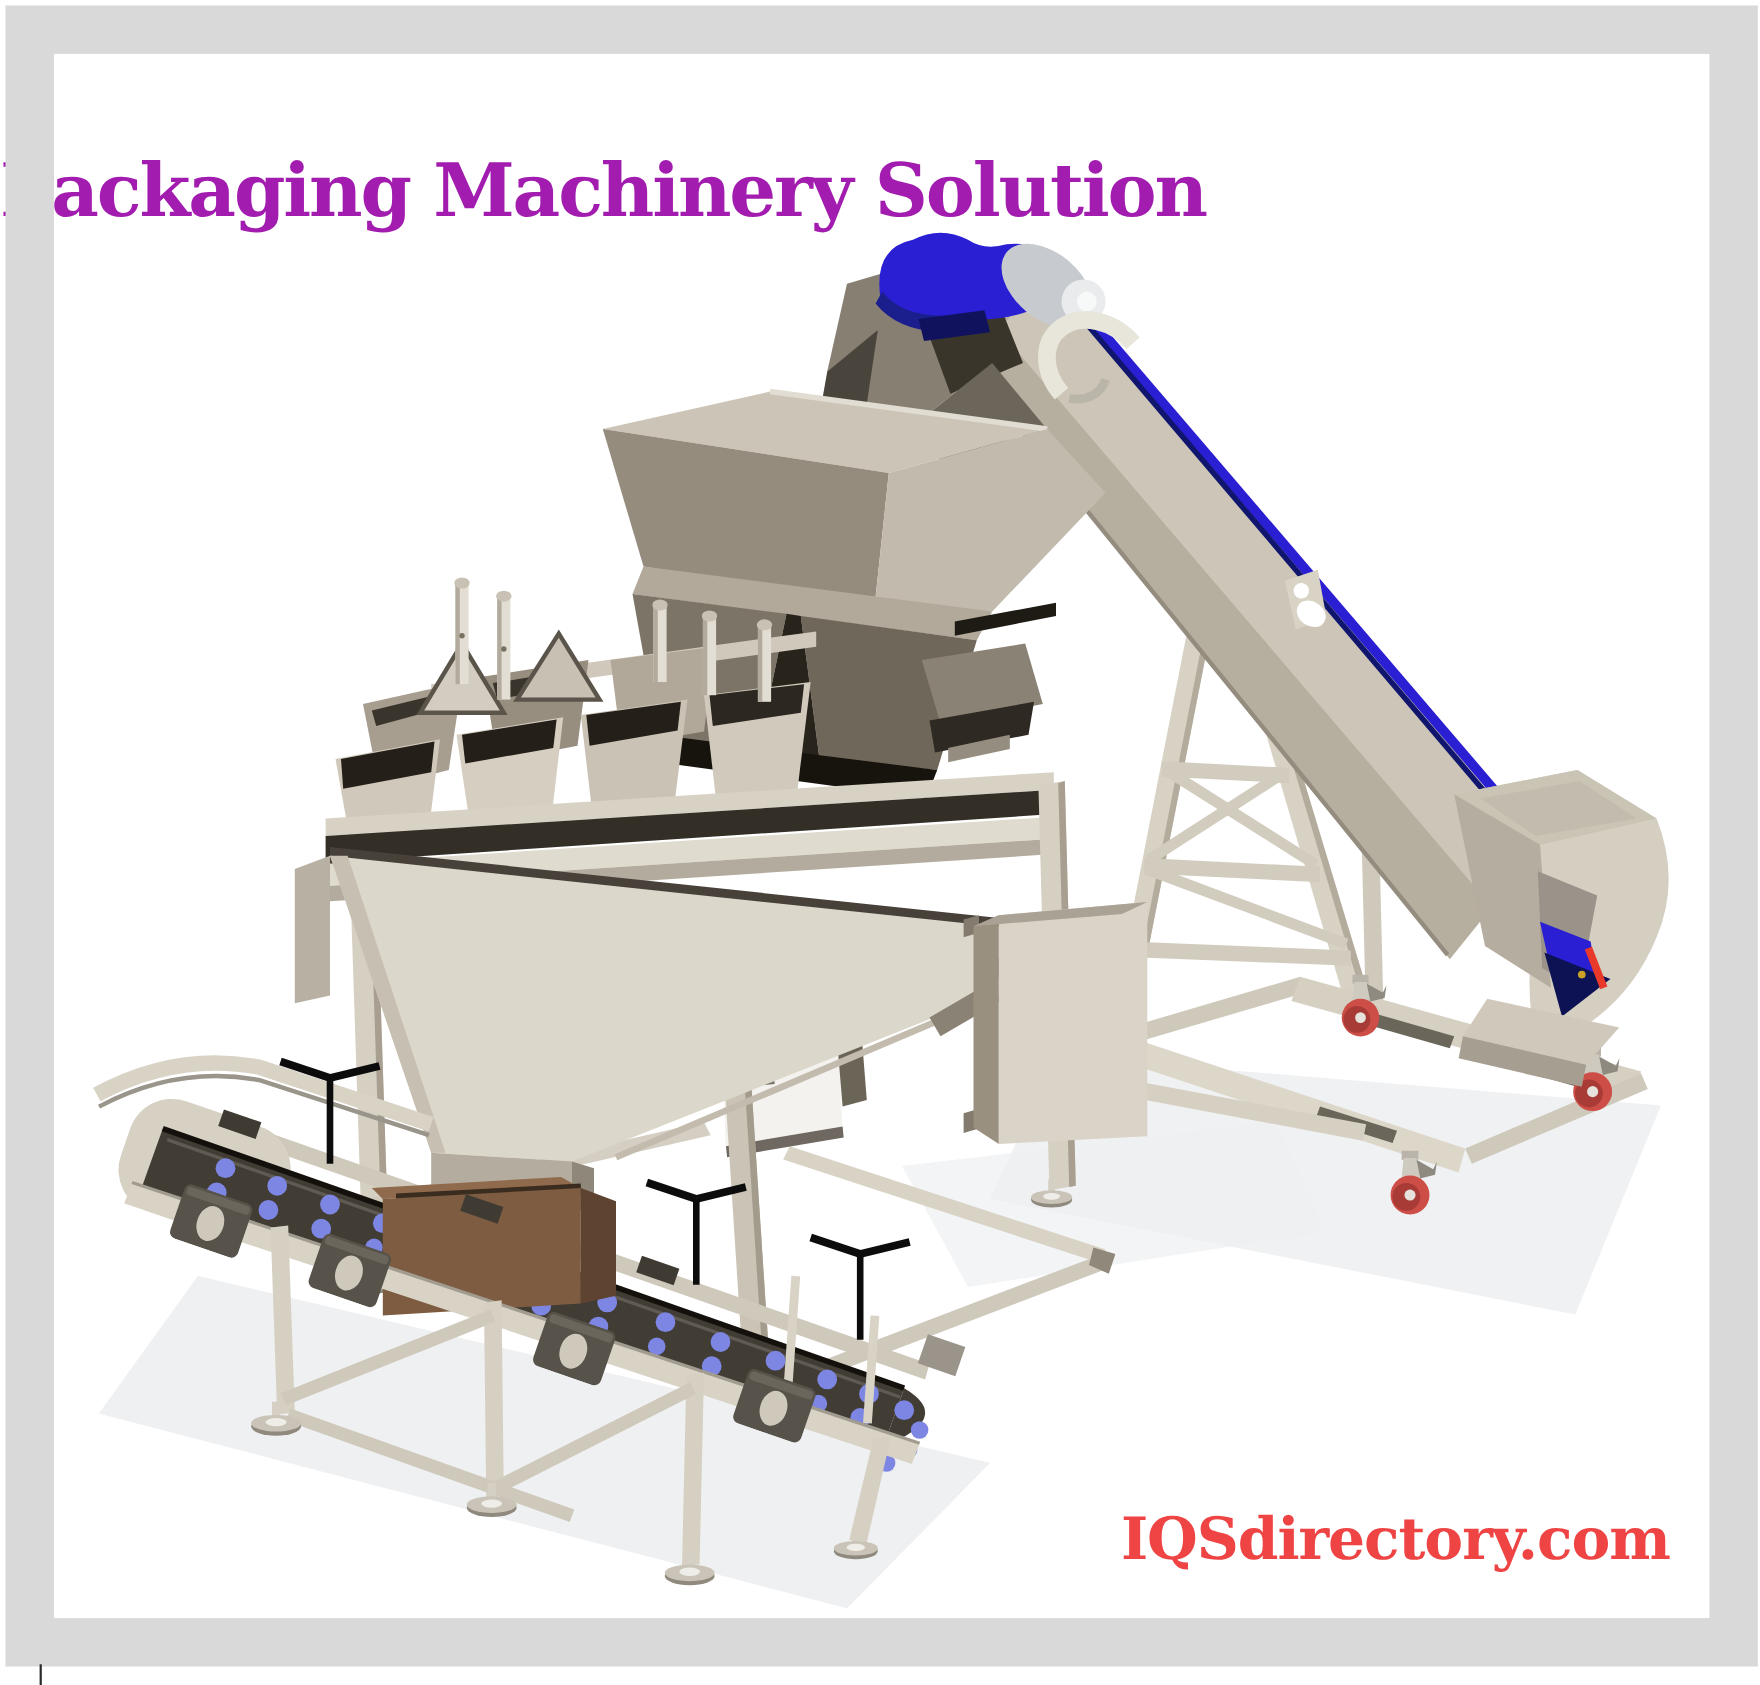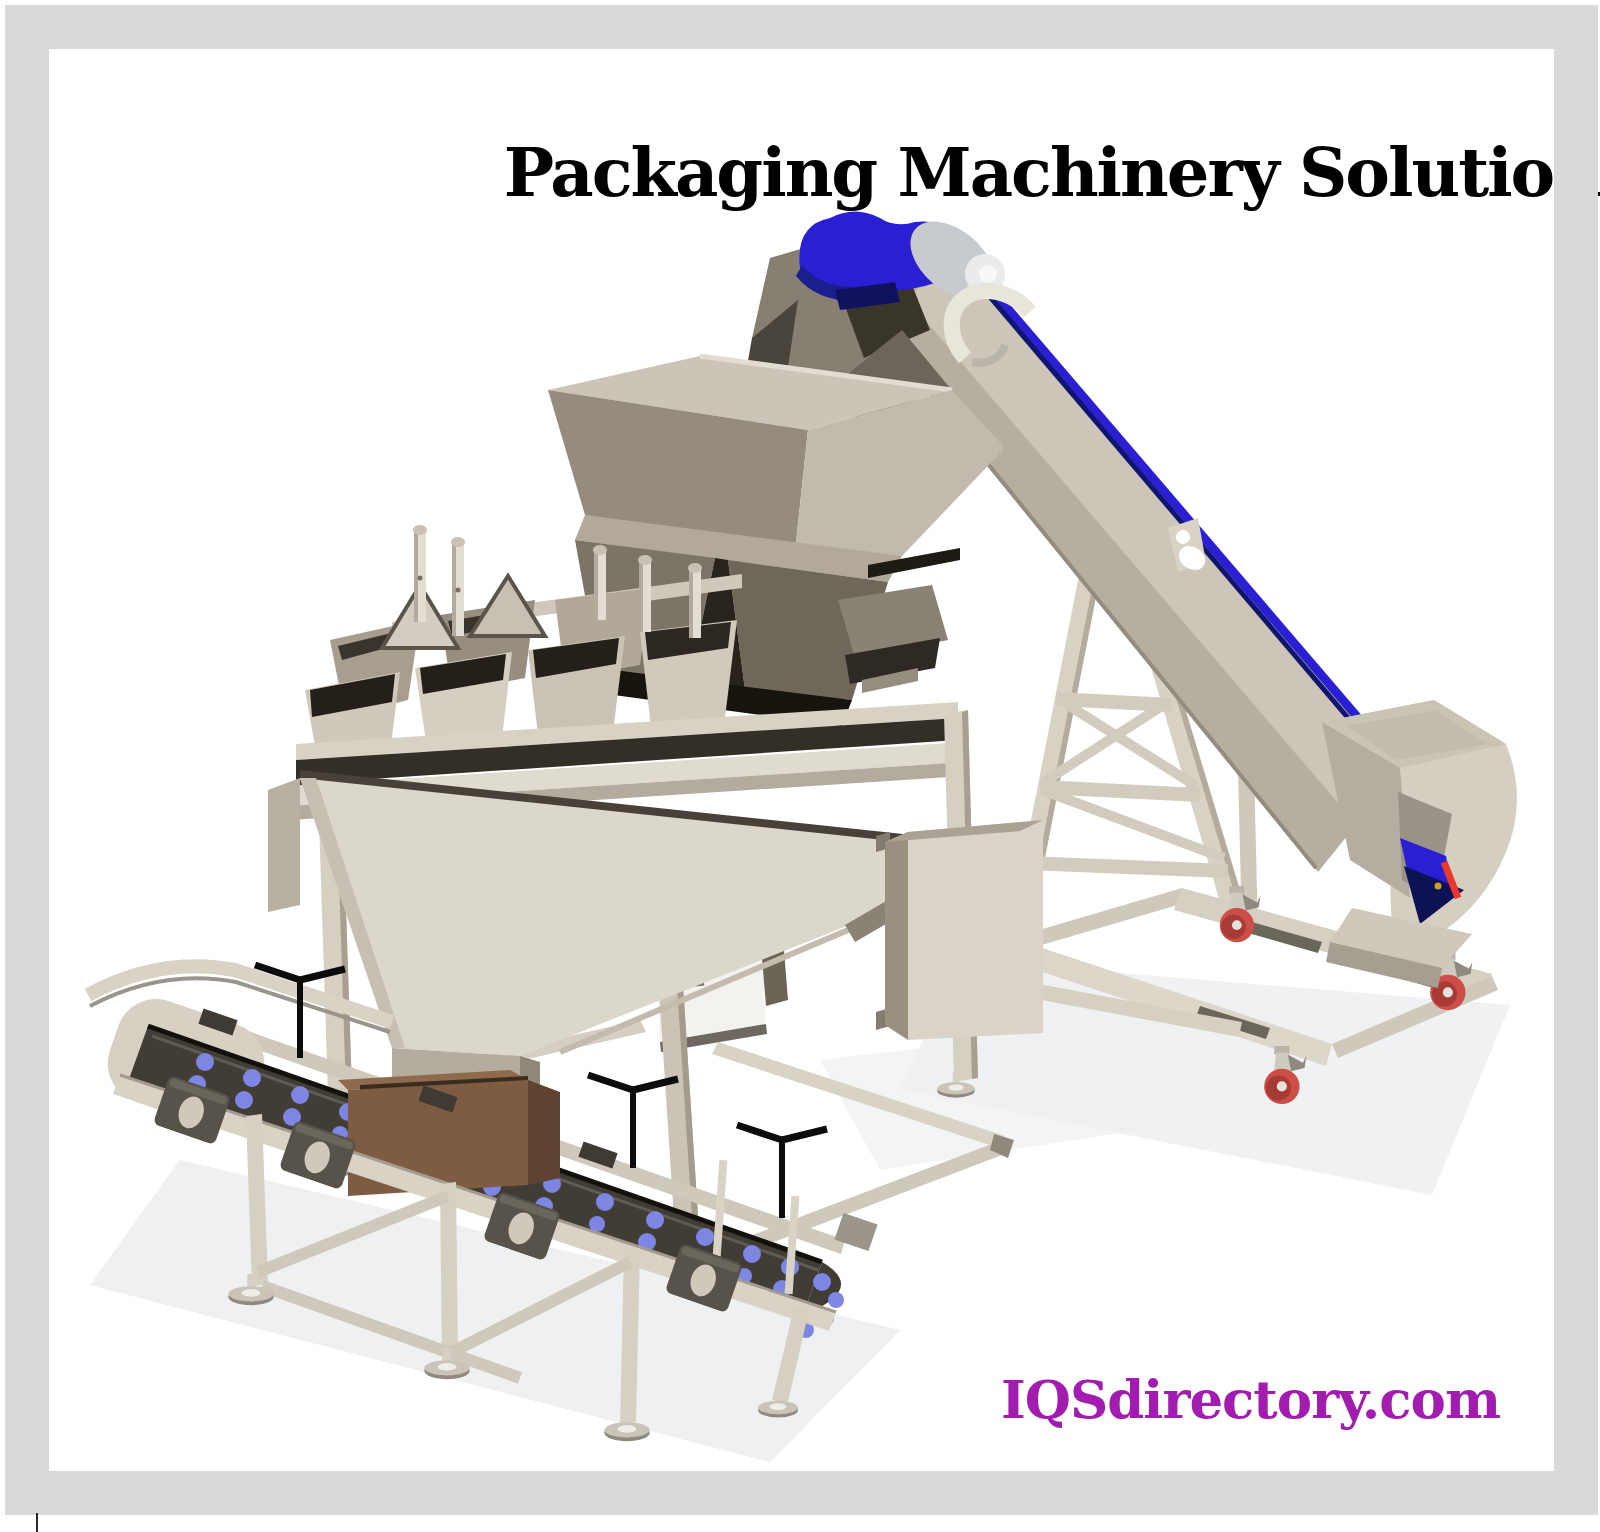--- a/index.html
+++ b/index.html
@@ -1,24 +1,24 @@
 <!DOCTYPE html>
 <html><head>
 <meta charset="utf-8">
 <style>
   html,body{margin:0;padding:0;background:#ffffff;}
   .page{position:relative;width:1600px;height:1532px;background:#ffffff;overflow:hidden;
         font-family:"DejaVu Serif", "Liberation Serif", serif;}
   .frame{position:absolute;left:5px;top:5px;right:2px;bottom:17px;
          border:44px solid #d9d9d9;pointer-events:none;z-index:5;}
   .art{position:absolute;left:0;top:0;width:1600px;height:1532px;z-index:1;}
-  .title{position:absolute;top:88px;left:0;width:100%;text-align:right;z-index:3;
-         font-weight:700;font-size:67px;letter-spacing:-2px;color:#000000;}
-  .watermark{position:absolute;top:1368px;right:100px;z-index:3;
-         font-weight:700;font-size:53px;color:#a21caf;letter-spacing:-1px;}
+  .title{position:absolute;top:88px;left:0;width:100%;text-align:left;z-index:3;
+         font-weight:700;font-size:67px;letter-spacing:-2px;color:#a21caf;}
+  .watermark{position:absolute;top:1368px;right:82px;z-index:3;
+         font-weight:700;font-size:53px;color:#ef4444;letter-spacing:-1px;}
   .stray{position:absolute;left:36px;top:1513px;width:2px;height:19px;background:#2a2a2a;z-index:6;}
 </style>
 </head>
 <body>
 
 <div class="page">
 
   <svg class="art" viewBox="0 0 1600 1532" xmlns="http://www.w3.org/2000/svg">
     <defs>
       <symbol id="sym-caster" viewBox="0 0 64 76">

